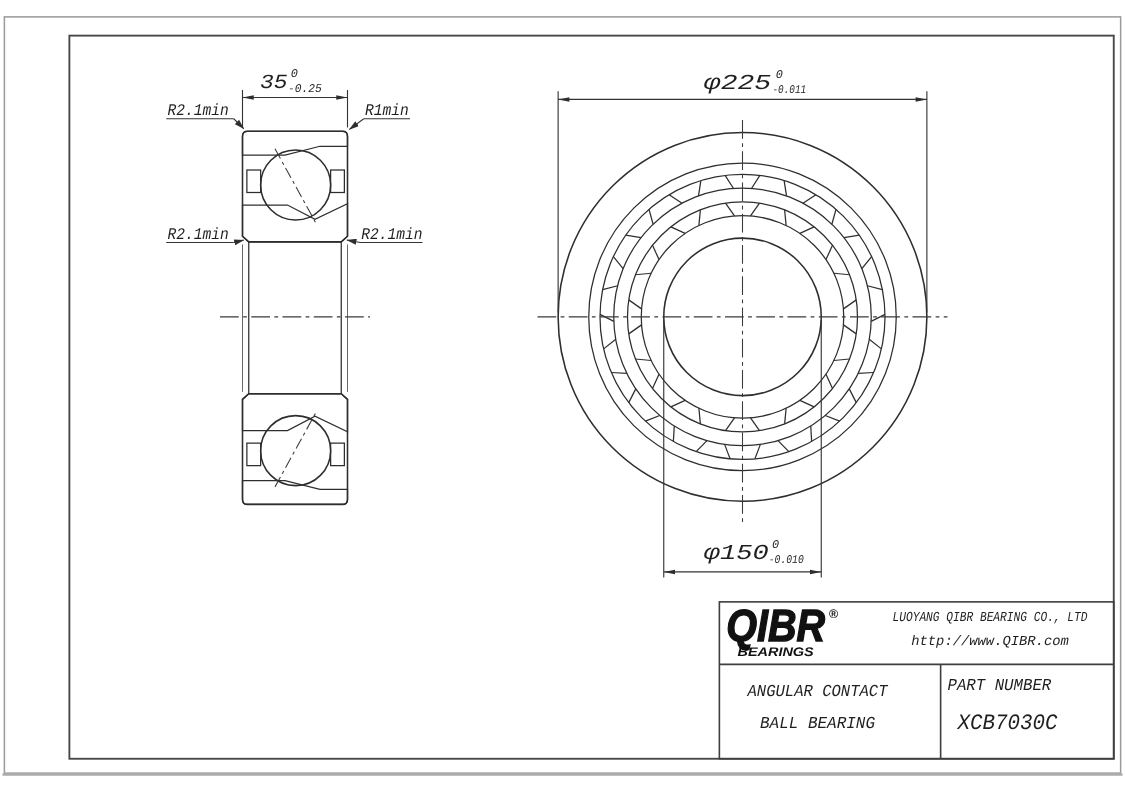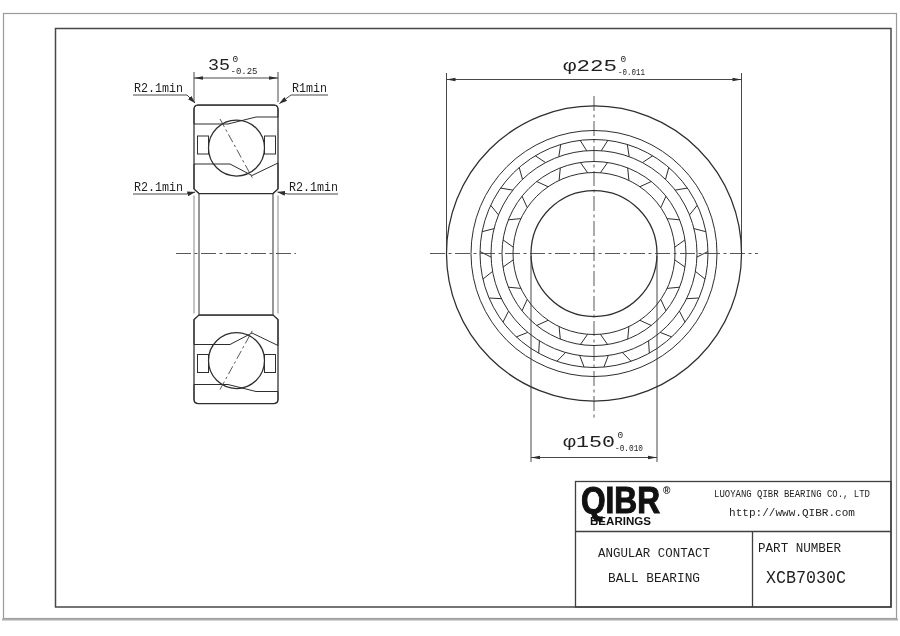--- a/index.html
+++ b/index.html
@@ -1,16 +1,16 @@
 <!DOCTYPE html>
 <html><head>
 <meta charset="utf-8">
 <style>
   html,body{margin:0;padding:0;background:#ffffff;}
-  .page{width:900px;height:636px;position:relative;background:#fff;overflow:hidden;}
+  .page{width:900px;height:636px;position:relative;background:#fff;overflow:hidden;font-style:italic;}
   svg{display:block;}
   .ln{stroke:#2e2e2e;fill:none;stroke-width:1;}
   .ln-bold{stroke:#2e2e2e;fill:none;stroke-width:1.25;}
   .ln-thin{stroke:#6a6a6a;fill:none;stroke-width:.8;}
   .dimln{stroke:#333;fill:none;stroke-width:.9;}
   .cline{stroke:#3a3a3a;fill:none;stroke-width:.85;stroke-dasharray:15 3.5 3 3.5;}
   .contact{stroke:#3a3a3a;fill:none;stroke-width:.85;stroke-dasharray:9 3 2.5 3;}
   .arrow{fill:#2e2e2e;stroke:none;}
   .mono{font-family:"Liberation Mono","DejaVu Sans Mono",monospace;fill:#1f1f1f;}
   .sans{font-family:"Liberation Sans","DejaVu Sans",sans-serif;fill:#111;}

